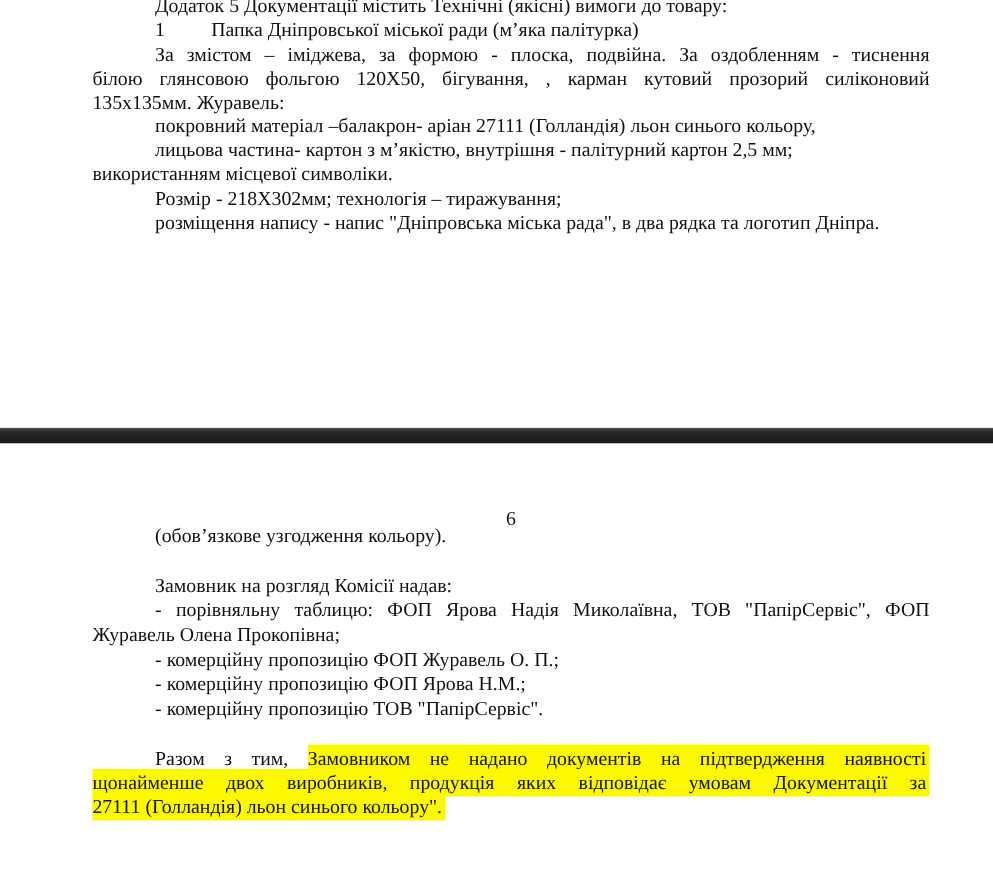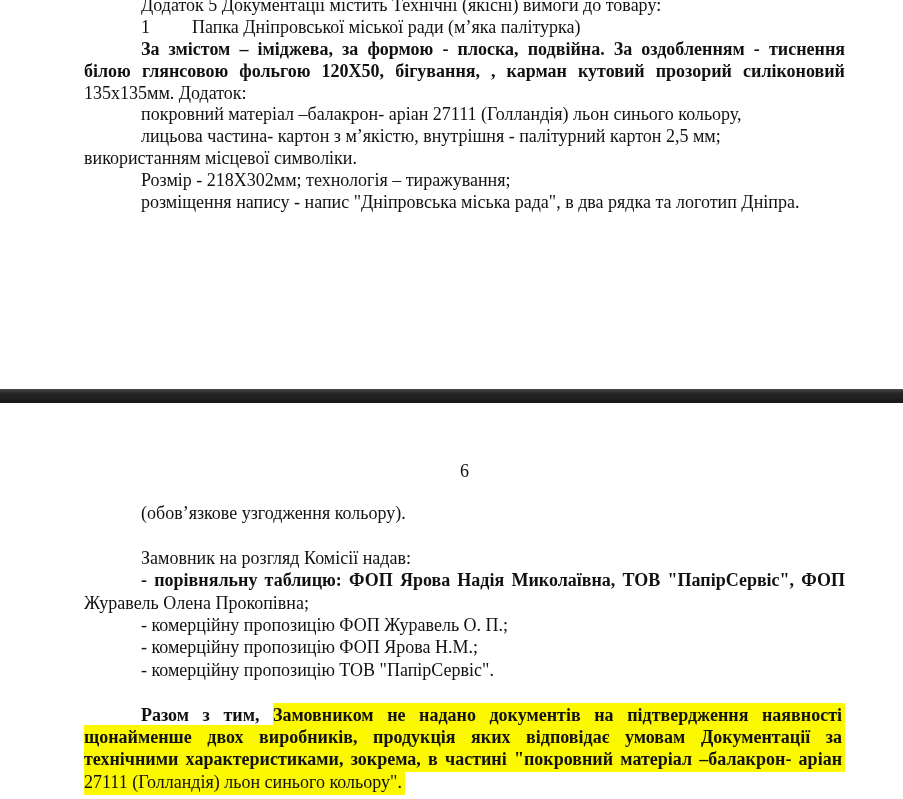--- a/index.html
+++ b/index.html
@@ -7,26 +7,26 @@
     width:903px;height:799px;position:relative;overflow:hidden;
     background:#ffffff;
     font-family:"Liberation Serif","DejaVu Serif",serif;
     color:#111111;
   }
   .textcol{
     position:absolute;left:84px;width:761px;
     font-size:18px;
   }
   #page5-text{top:-5px;line-height:21.9px;}
-  #page6-text{top:502px;line-height:22.4px;}
+  #page6-text{top:476px;line-height:22.4px;}
   .line{white-space:normal;}
   #page5-text .line{height:21.9px;}
   #page6-text .line{height:22.4px;}
   .ind{padding-left:57px;}
-  .just{text-align:justify;text-align-last:justify;font-weight:bold;}
+  .just{text-align:justify;text-align-last:justify;}
   .tab{display:inline-block;width:42px;}
   .hl{
     background:var(--hl,#fcf800);
     padding:2px 3px 3px 0;
     border-radius:1px;
   }
   #page-break-bar{
     position:absolute;left:0;top:389px;width:903px;height:14px;
     background:linear-gradient(180deg,#4a4a4a 0%,#262626 30%,#181818 100%);
   }
@@ -36,21 +36,21 @@
   }
 </style>
 </head>
 <body>
 
 <div id="page5-text" class="textcol">
     <div class="line ind"><span>Додаток 5 Документації містить Технічні (якісні) вимоги до товару:</span></div>
     <div class="line ind"><span>1</span><span class="tab"></span><span>Папка Дніпровської міської ради (м’яка палітурка)</span></div>
     <div class="line just ind"><span>За змістом – іміджева, за формою - плоска, подвійна. За оздобленням - тиснення</span></div>
     <div class="line just"><span>білою глянсовою фольгою 120Х50, бігування, , карман кутовий прозорий силіконовий</span></div>
-    <div class="line"><span>135х135мм. Додаток:</span></div>
+    <div class="line"><span>135х135мм. Журавель:</span></div>
     <div class="line ind"><span>покровний матеріал –балакрон- аріан 27111 (Голландія) льон синього кольору,</span></div>
     <div class="line ind"><span>лицьова частина- картон з м’якістю, внутрішня - палітурний картон 2,5 мм;</span></div>
     <div class="line"><span>використанням місцевої символіки.</span></div>
     <div class="line ind"><span>Розмір - 218Х302мм; технологія – тиражування;</span></div>
     <div class="line ind"><span>розміщення напису - напис "Дніпровська міська рада", в два рядка та логотип Дніпра.</span></div>
   </div>
 
 <div id="page-break-bar"></div>
 
 <div id="page-number">6</div>
@@ -60,15 +60,14 @@
     <div class="line">&nbsp;</div>
     <div class="line ind"><span>Замовник на розгляд Комісії надав:</span></div>
     <div class="line just ind"><span>- порівняльну таблицю: ФОП Ярова Надія Миколаївна, ТОВ "ПапірСервіс", ФОП</span></div>
     <div class="line"><span>Журавель Олена Прокопівна;</span></div>
     <div class="line ind"><span>- комерційну пропозицію ФОП Журавель О. П.;</span></div>
     <div class="line ind"><span>- комерційну пропозицію ФОП Ярова Н.М.;</span></div>
     <div class="line ind"><span>- комерційну пропозицію ТОВ "ПапірСервіс".</span></div>
     <div class="line">&nbsp;</div>
     <div class="line just ind"><span>Разом з тим, </span><span class="hl">Замовником не надано документів на підтвердження наявності</span></div>
     <div class="line just"><span class="hl">щонайменше двох виробників, продукція яких відповідає умовам Документації за</span></div>
-    <div class="line just"><span class="hl">технічними характеристиками, зокрема, в частині "покровний матеріал –балакрон- аріан</span></div>
     <div class="line"><span class="hl">27111 (Голландія) льон синього кольору".</span></div>
   </div>
 
 </body></html>

